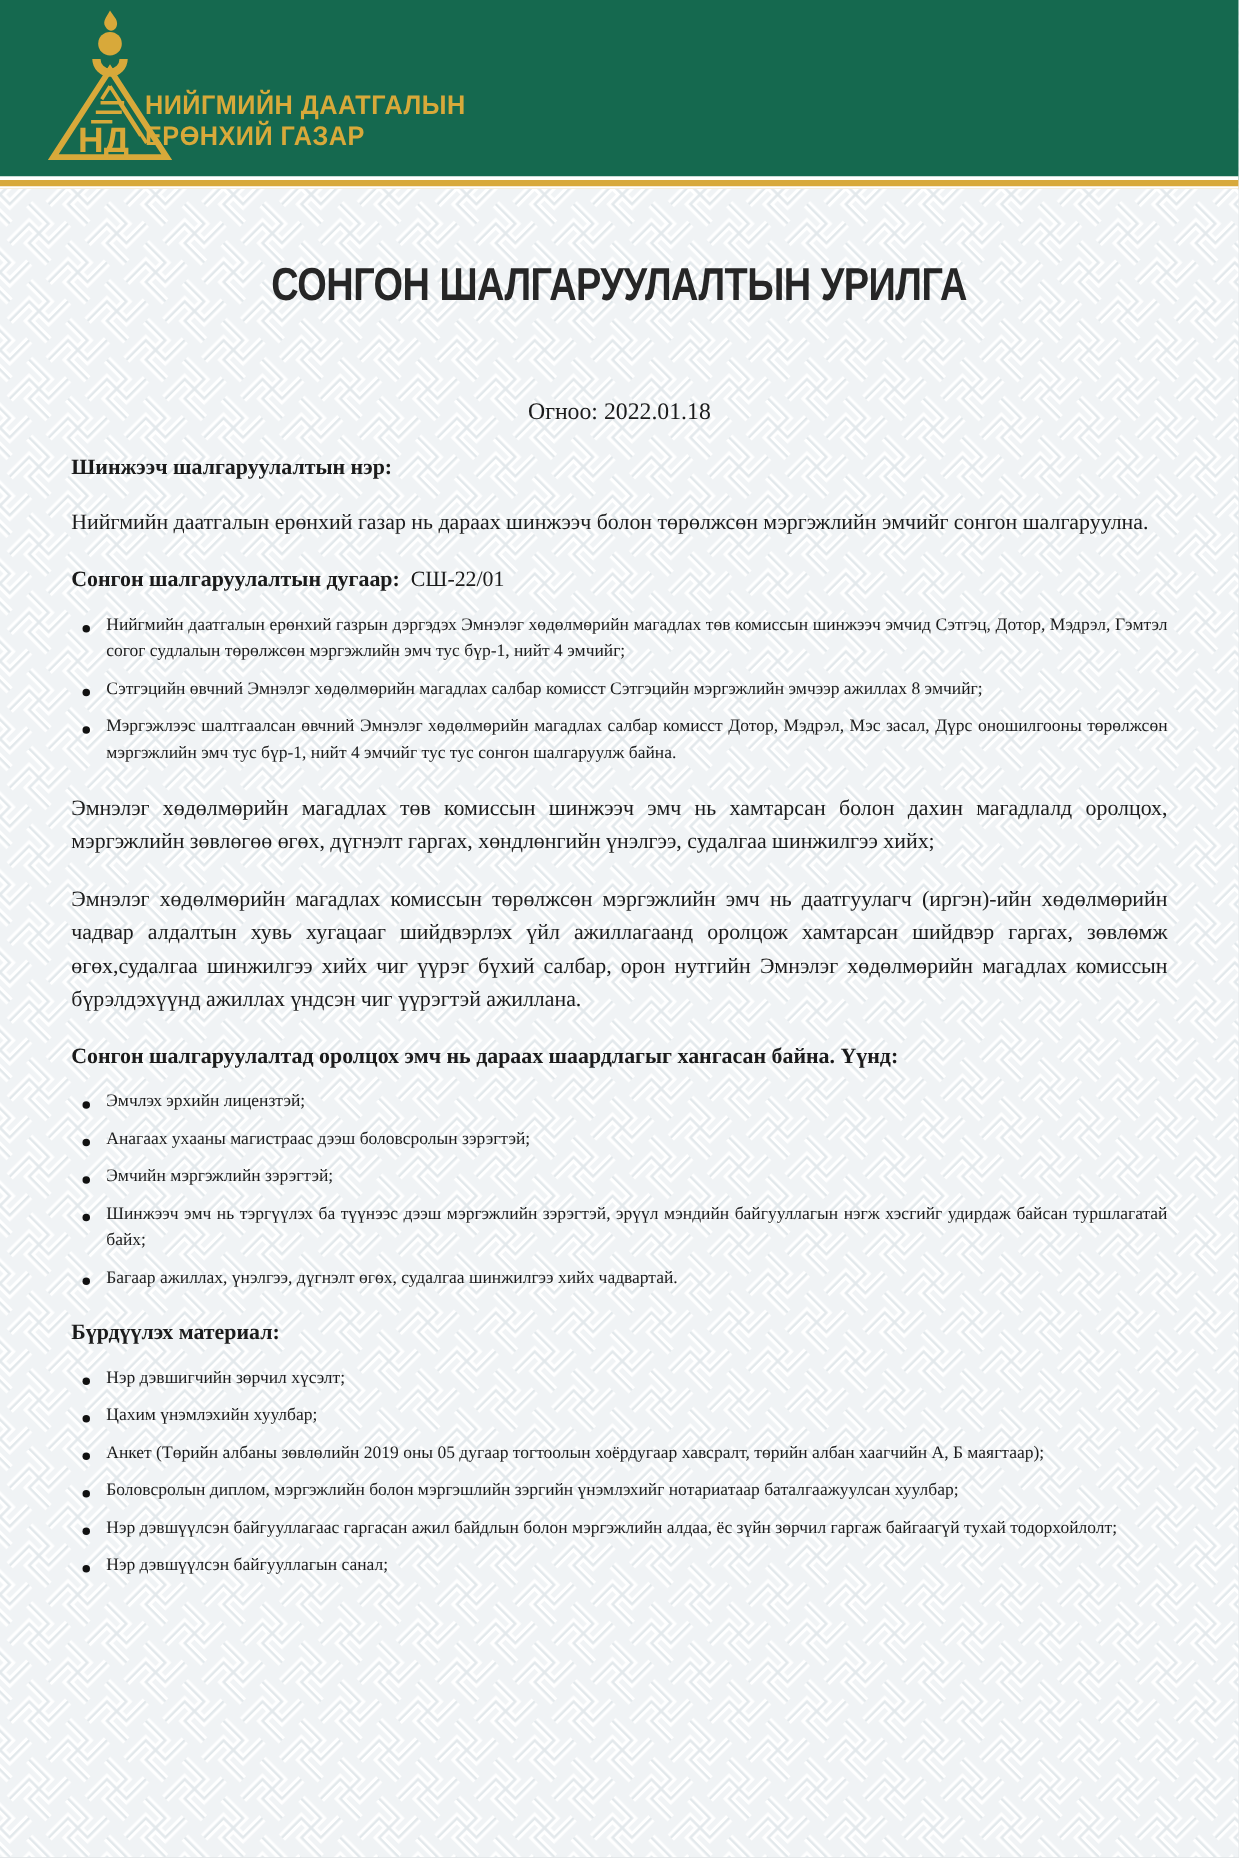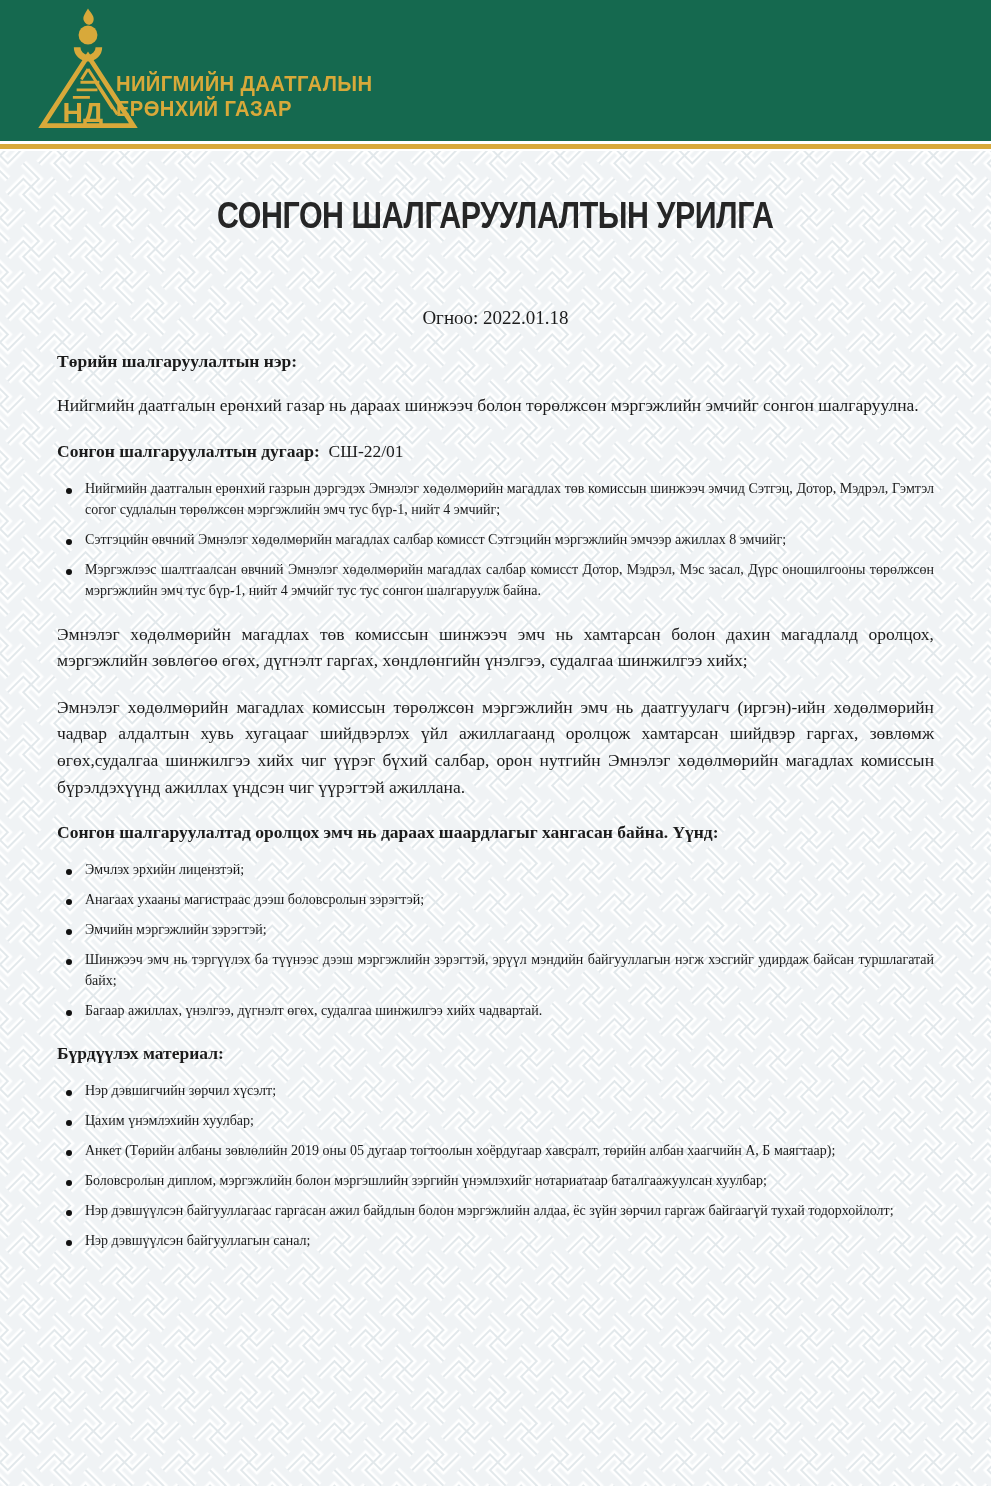--- a/index.html
+++ b/index.html
@@ -27,21 +27,21 @@
   .org-name{
     position:absolute;left:116px;top:72px;
     font-family:"Liberation Sans","DejaVu Sans",sans-serif;
     font-weight:bold;font-size:21.5px;line-height:1.18;
     color:#D8A93A;letter-spacing:.4px;
     transform:scaleX(.94);transform-origin:left center;
     text-transform:uppercase;
   }
 
   
-  .title-wrap{text-align:center;margin-top:44px;}
+  .title-wrap{text-align:center;margin-top:56px;}
   .doc-title{
     display:inline-block;
     font-family:"Liberation Sans","DejaVu Sans",sans-serif;
     font-weight:bold;font-size:37px;letter-spacing:-.5px;
     color:#262626;
     transform:scaleX(.82);transform-origin:center;
     white-space:nowrap;
   }
   .doc-date{
     margin:70px 57px 0;
@@ -109,21 +109,21 @@
     <div class="gold-rule"></div>
 
     <div class="title-wrap">
       <div class="doc-title">СОНГОН ШАЛГАРУУЛАЛТЫН УРИЛГА</div>
     </div>
 
     <div class="doc-date">Огноо: 2022.01.18</div>
 
     <div class="content">
 
-      <div class="h">Төрийн шалгаруулалтын нэр:</div>
+      <div class="h">Шинжээч шалгаруулалтын нэр:</div>
       <div class="p">Нийгмийн даатгалын ерөнхий газар нь дараах шинжээч болон төрөлжсөн мэргэжлийн эмчийг сонгон шалгаруулна.</div>
 
       <div class="h">
         <span>Сонгон шалгаруулалтын дугаар:</span>
         <span class="inline-val">&nbsp;<span>СШ-22/01</span></span>
       </div>
 
       <ul class="blt">
         <li>Нийгмийн даатгалын ерөнхий газрын дэргэдэх Эмнэлэг хөдөлмөрийн магадлах төв комиссын шинжээч эмчид Сэтгэц, Дотор, Мэдрэл, Гэмтэл согог судлалын төрөлжсөн мэргэжлийн эмч тус бүр-1, нийт 4 эмчийг;</li>
         <li>Сэтгэцийн өвчний Эмнэлэг хөдөлмөрийн магадлах салбар комисст Сэтгэцийн мэргэжлийн эмчээр ажиллах 8 эмчийг;</li>

